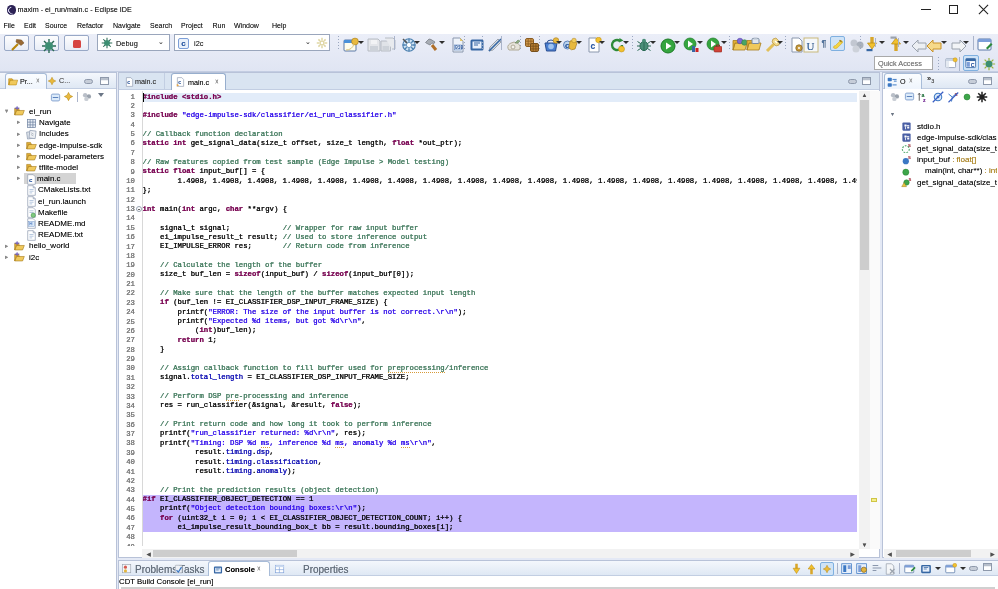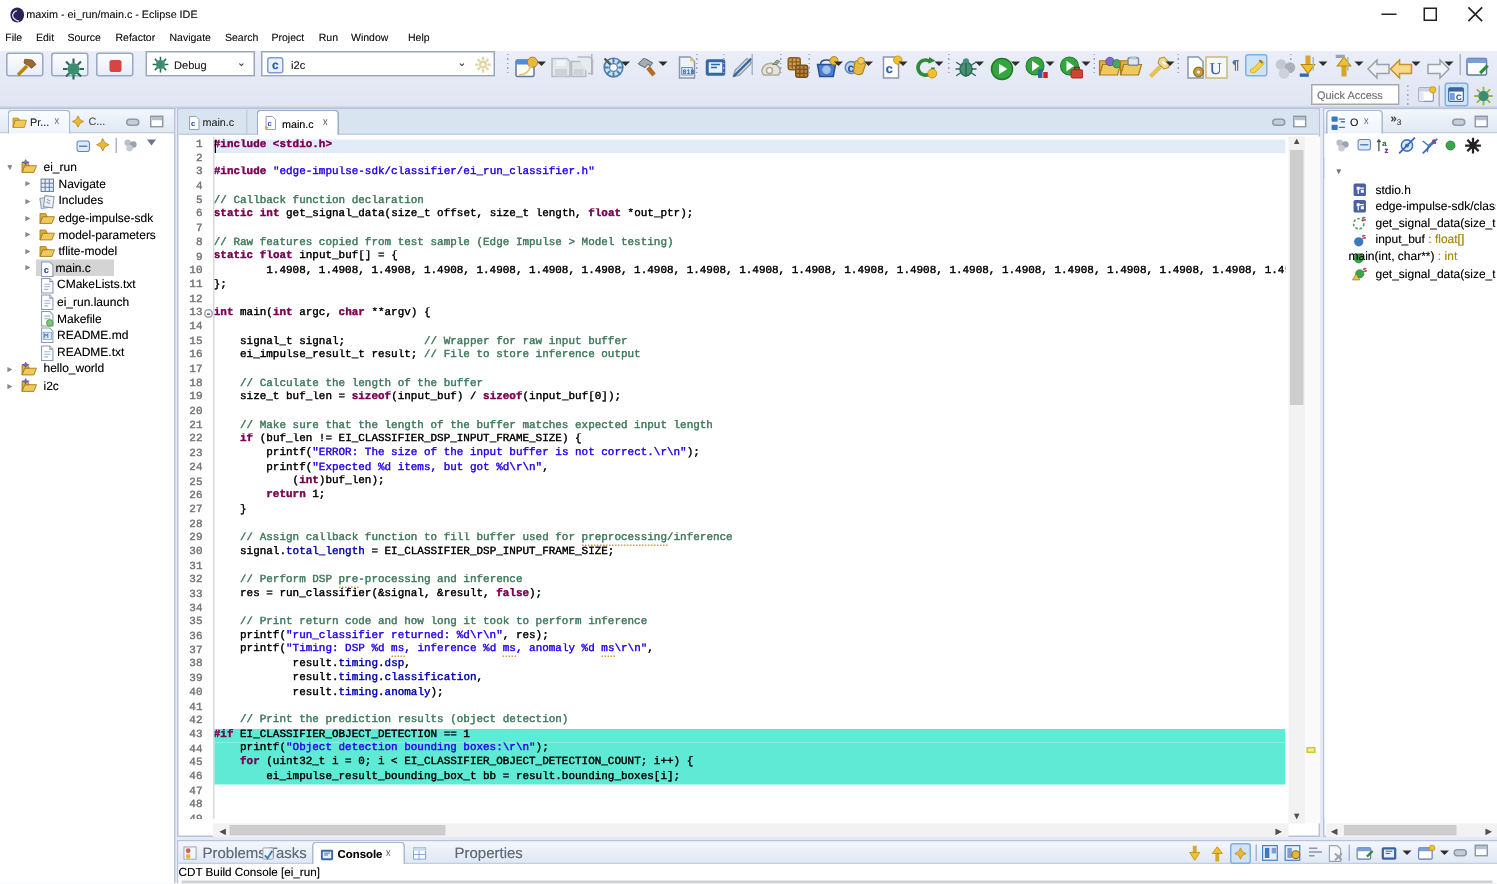--- a/index.html
+++ b/index.html
@@ -37,21 +37,21 @@
 #ed-content{position:absolute;left:1px;top:18px;right:22px;bottom:11px;overflow:hidden;background:#fff;}
 #gutter{position:absolute;left:0;top:0;width:23px;bottom:0;background:#fff;border-right:1px solid #d8d8d8; }
 #lnums{position:absolute;right:7px;top:1.5px;text-align:right;color:#787878;font-family:"Liberation Mono",monospace;font-size:7.3px;line-height:9.37px;-webkit-text-stroke:0.2px currentColor;}
 #code{position:absolute;left:22.5px;right:0;top:1.5px;font-family:"Liberation Mono",monospace;font-size:7.3px;line-height:9.37px;color:#000;-webkit-text-stroke:0.22px currentColor;}
 #code .ln{height:9.37px;white-space:pre;overflow:hidden;}
 .k{color:#7f0055;font-weight:bold;}
 .cm{color:#3f7f5f;}
 .st{color:#2a00ff;}
 .fd{color:#0000c0;}
 .hl{background:#e2ecf9;}
-.gray{background:#5eead4;}
+.gray{background:#c4b5fd;}
 .sq{border-bottom:1px dotted #d79a39;}
 
 .sb{position:absolute;background:#f2f2f2;}
 .sb-thumb{position:absolute;background:#cdcdcd;}
 .sb-arr{position:absolute;color:#505050;font-size:6px;text-align:center;font-family:"Liberation Sans",sans-serif;}
 
 .trow{position:absolute;height:11.2px;font-size:8px;color:#000;white-space:nowrap;}
 .tw{position:absolute;color:#8a8a8a;font-size:6.3px;top:0.8px;}
 .tico{position:absolute;top:0px;width:11px;height:11px;}
 .tico use{transform:scale(0.6875);}
@@ -570,21 +570,22 @@
 <div class="ln"><span class="k">static</span> <span class="k">int</span> get_signal_data(size_t offset, size_t length, <span class="k">float</span> *out_ptr);</div>
 <div class="ln"> </div>
 <div class="ln"><span class="cm">// Raw features copied from test sample (Edge Impulse &gt; Model testing)</span></div>
 <div class="ln"><span class="k">static</span> <span class="k">float</span> input_buf[] = {</div>
 <div class="ln">        1.4908, 1.4908, 1.4908, 1.4908, 1.4908, 1.4908, 1.4908, 1.4908, 1.4908, 1.4908, 1.4908, 1.4908, 1.4908, 1.4908, 1.4908, 1.4908, 1.4908, 1.4908, 1.4908, 1.4908, 1.4908, 1.4908, 1.4908, 1.4908,</div>
 <div class="ln">};</div>
 <div class="ln"> </div>
 <div class="ln"><span class="k">int</span> main(<span class="k">int</span> argc, <span class="k">char</span> **argv) {</div>
 <div class="ln"> </div>
 <div class="ln">    signal_t signal;            <span class="cm">// Wrapper for raw input buffer</span></div>
-<div class="ln">    ei_impulse_result_t result; <span class="cm">// File to store inference output</span></div>
+<div class="ln">    ei_impulse_result_t result; <span class="cm">// Used to store inference output</span></div>
+<div class="ln">    EI_IMPULSE_ERROR res;       <span class="cm">// Return code from inference</span></div>
 <div class="ln"> </div>
 <div class="ln">    <span class="cm">// Calculate the length of the buffer</span></div>
 <div class="ln">    size_t buf_len = <span class="k">sizeof</span>(input_buf) / <span class="k">sizeof</span>(input_buf[0]);</div>
 <div class="ln"> </div>
 <div class="ln">    <span class="cm">// Make sure that the length of the buffer matches expected input length</span></div>
 <div class="ln">    <span class="k">if</span> (buf_len != EI_CLASSIFIER_DSP_INPUT_FRAME_SIZE) {</div>
 <div class="ln">        printf(<span class="st">"ERROR: The size of the input buffer is not correct.\r\n"</span>);</div>
 <div class="ln">        printf(<span class="st">"Expected %d items, but got %d\r\n"</span>,</div>
 <div class="ln">            (<span class="k">int</span>)buf_len);</div>
 <div class="ln">        <span class="k">return</span> 1;</div>
@@ -699,21 +700,21 @@
       <div class="trow" style="top:35.6px;">
           <svg class="tico" style="left:18px;">
             <use href="#i-field"></use>
           </svg>
           <span class="tlab" style="left:34px;">input_buf<span style="color:#b8860b;"> : float[]</span></span>
         </div>
       <div class="trow" style="top:46.8px;">
           <svg class="tico" style="left:18px;">
             <use href="#i-meth"></use>
           </svg>
-          <span class="tlab" style="left:16px;">main(int, char**)<span style="color:#b8860b;"> : int</span></span>
+          <span class="tlab" style="left:42px;">main(int, char**)<span style="color:#b8860b;"> : int</span></span>
         </div>
       <div class="trow" style="top:58px;">
           <svg class="tico" style="left:18px;">
             <use href="#i-methw"></use>
           </svg>
           <span class="tlab" style="left:34px;">get_signal_data(size_t, si</span>
         </div>
     </div>
     <div class="sb" style="left:1px;top:476px;right:0px;height:9px;">
       <div class="sb-arr" style="left:1px;top:1.5px;width:9px;font-size:5.5px;">◀</div>

